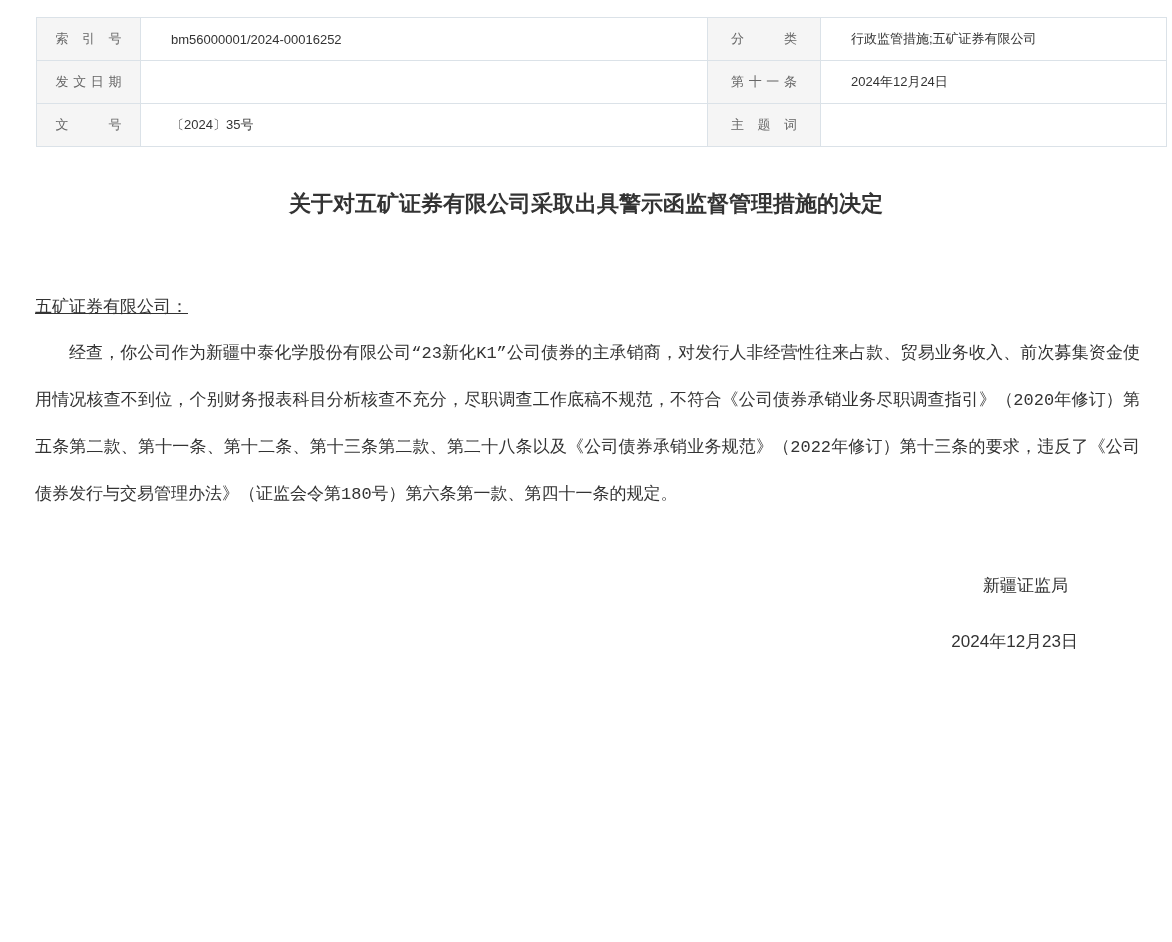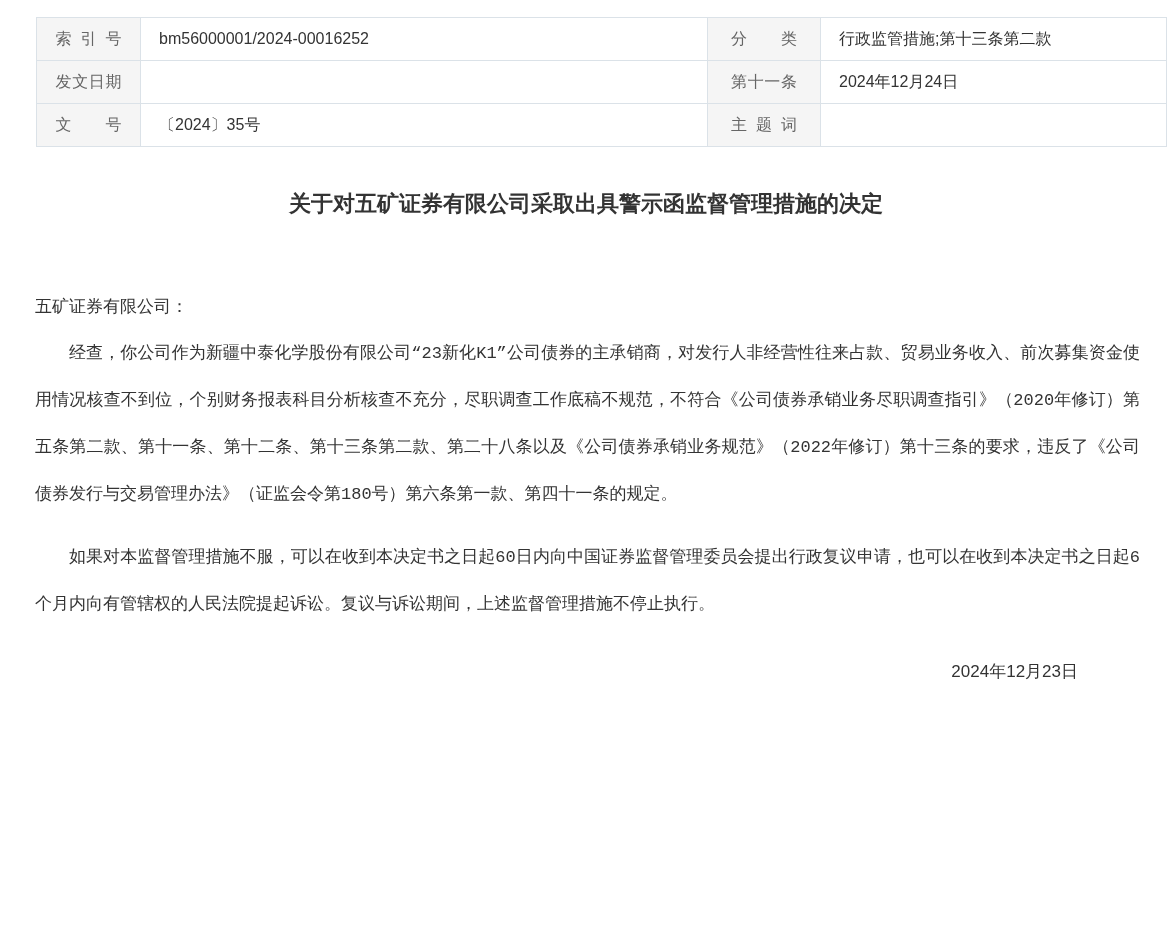--- a/index.html
+++ b/index.html
@@ -15,57 +15,58 @@
   
   table.meta-table {
     border-collapse: collapse;
     table-layout: fixed;
     width: 1130px;
     margin: 17px 0 0 36px;
   }
   table.meta-table td {
     border: 1px solid #dbe2e8;
     height: 43px;
-    font-size: 16px;
+    font-size: 13px;
     vertical-align: middle;
   }
   td.label-cell {
     background: #f5f5f5;
     color: #666666;
     text-align: center;
   }
   td.label-cell .label-inner {
     display: inline-block;
     width: 66px;
     text-align: justify;
     text-align-last: justify;
   }
   td.value-cell {
     color: #333333;
-    padding-left: 18px;
+    padding-left: 30px;
     background: #ffffff;
   }
 
   
   h1.doc-title {
     margin-top: 42px;
     text-align: center;
     font-size: 22px;
     font-weight: bold;
     color: #333333;
   }
   .doc-body {
     margin: 0 32px 0 35px;
     color: #333333;
     font-size: 17px;
   }
   .salutation {
     margin-top: 64px;
     line-height: 47px;
     text-align: justify;
+    text-decoration: underline;
   }
   .para {
     line-height: 47px;
     text-indent: 2em;
     text-align: justify;
     font-family: Liberation Mono, monospace;
   }
   .para.gap-top { margin-top: 16px; }
   .signature {
     margin-top: 56px;
@@ -94,21 +95,21 @@
     </colgroup>
     <tbody>
         <tr>
       <td class="label-cell">
         <span class="label-inner">索引号</span>
       </td>
       <td class="value-cell">bm56000001/2024-00016252</td>
       <td class="label-cell">
         <span class="label-inner">分类</span>
       </td>
-      <td class="value-cell">行政监管措施;第十三条第二款</td>
+      <td class="value-cell">行政监管措施;五矿证券有限公司</td>
     </tr>
     <tr>
       <td class="label-cell">
         <span class="label-inner">发文日期</span>
       </td>
       <td class="value-cell"></td>
       <td class="label-cell">
         <span class="label-inner">第十一条</span>
       </td>
       <td class="value-cell">2024年12月24日</td>
@@ -124,17 +125,17 @@
       <td class="value-cell"></td>
     </tr>
   </tbody>
     </table>
 
   <h1 class="doc-title">关于对五矿证券有限公司采取出具警示函监督管理措施的决定</h1>
 
   <div class="doc-body">
     <p class="salutation">五矿证券有限公司：</p>
     <p class="para">经查，你公司作为新疆中泰化学股份有限公司“23新化K1”公司债券的主承销商，对发行人非经营性往来占款、贸易业务收入、前次募集资金使用情况核查不到位，个别财务报表科目分析核查不充分，尽职调查工作底稿不规范，不符合《公司债券承销业务尽职调查指引》（2020年修订）第五条第二款、第十一条、第十二条、第十三条第二款、第二十八条以及《公司债券承销业务规范》（2022年修订）第十三条的要求，违反了《公司债券发行与交易管理办法》（证监会令第180号）第六条第一款、第四十一条的规定。</p>
-    <p class="para gap-top">如果对本监督管理措施不服，可以在收到本决定书之日起60日内向中国证券监督管理委员会提出行政复议申请，也可以在收到本决定书之日起6个月内向有管辖权的人民法院提起诉讼。复议与诉讼期间，上述监督管理措施不停止执行。</p>
+    <p class="signature">新疆证监局</p>
     <p class="sign-date">2024年12月23日</p>
   </div>
 
 </div>
 
 </body></html>

